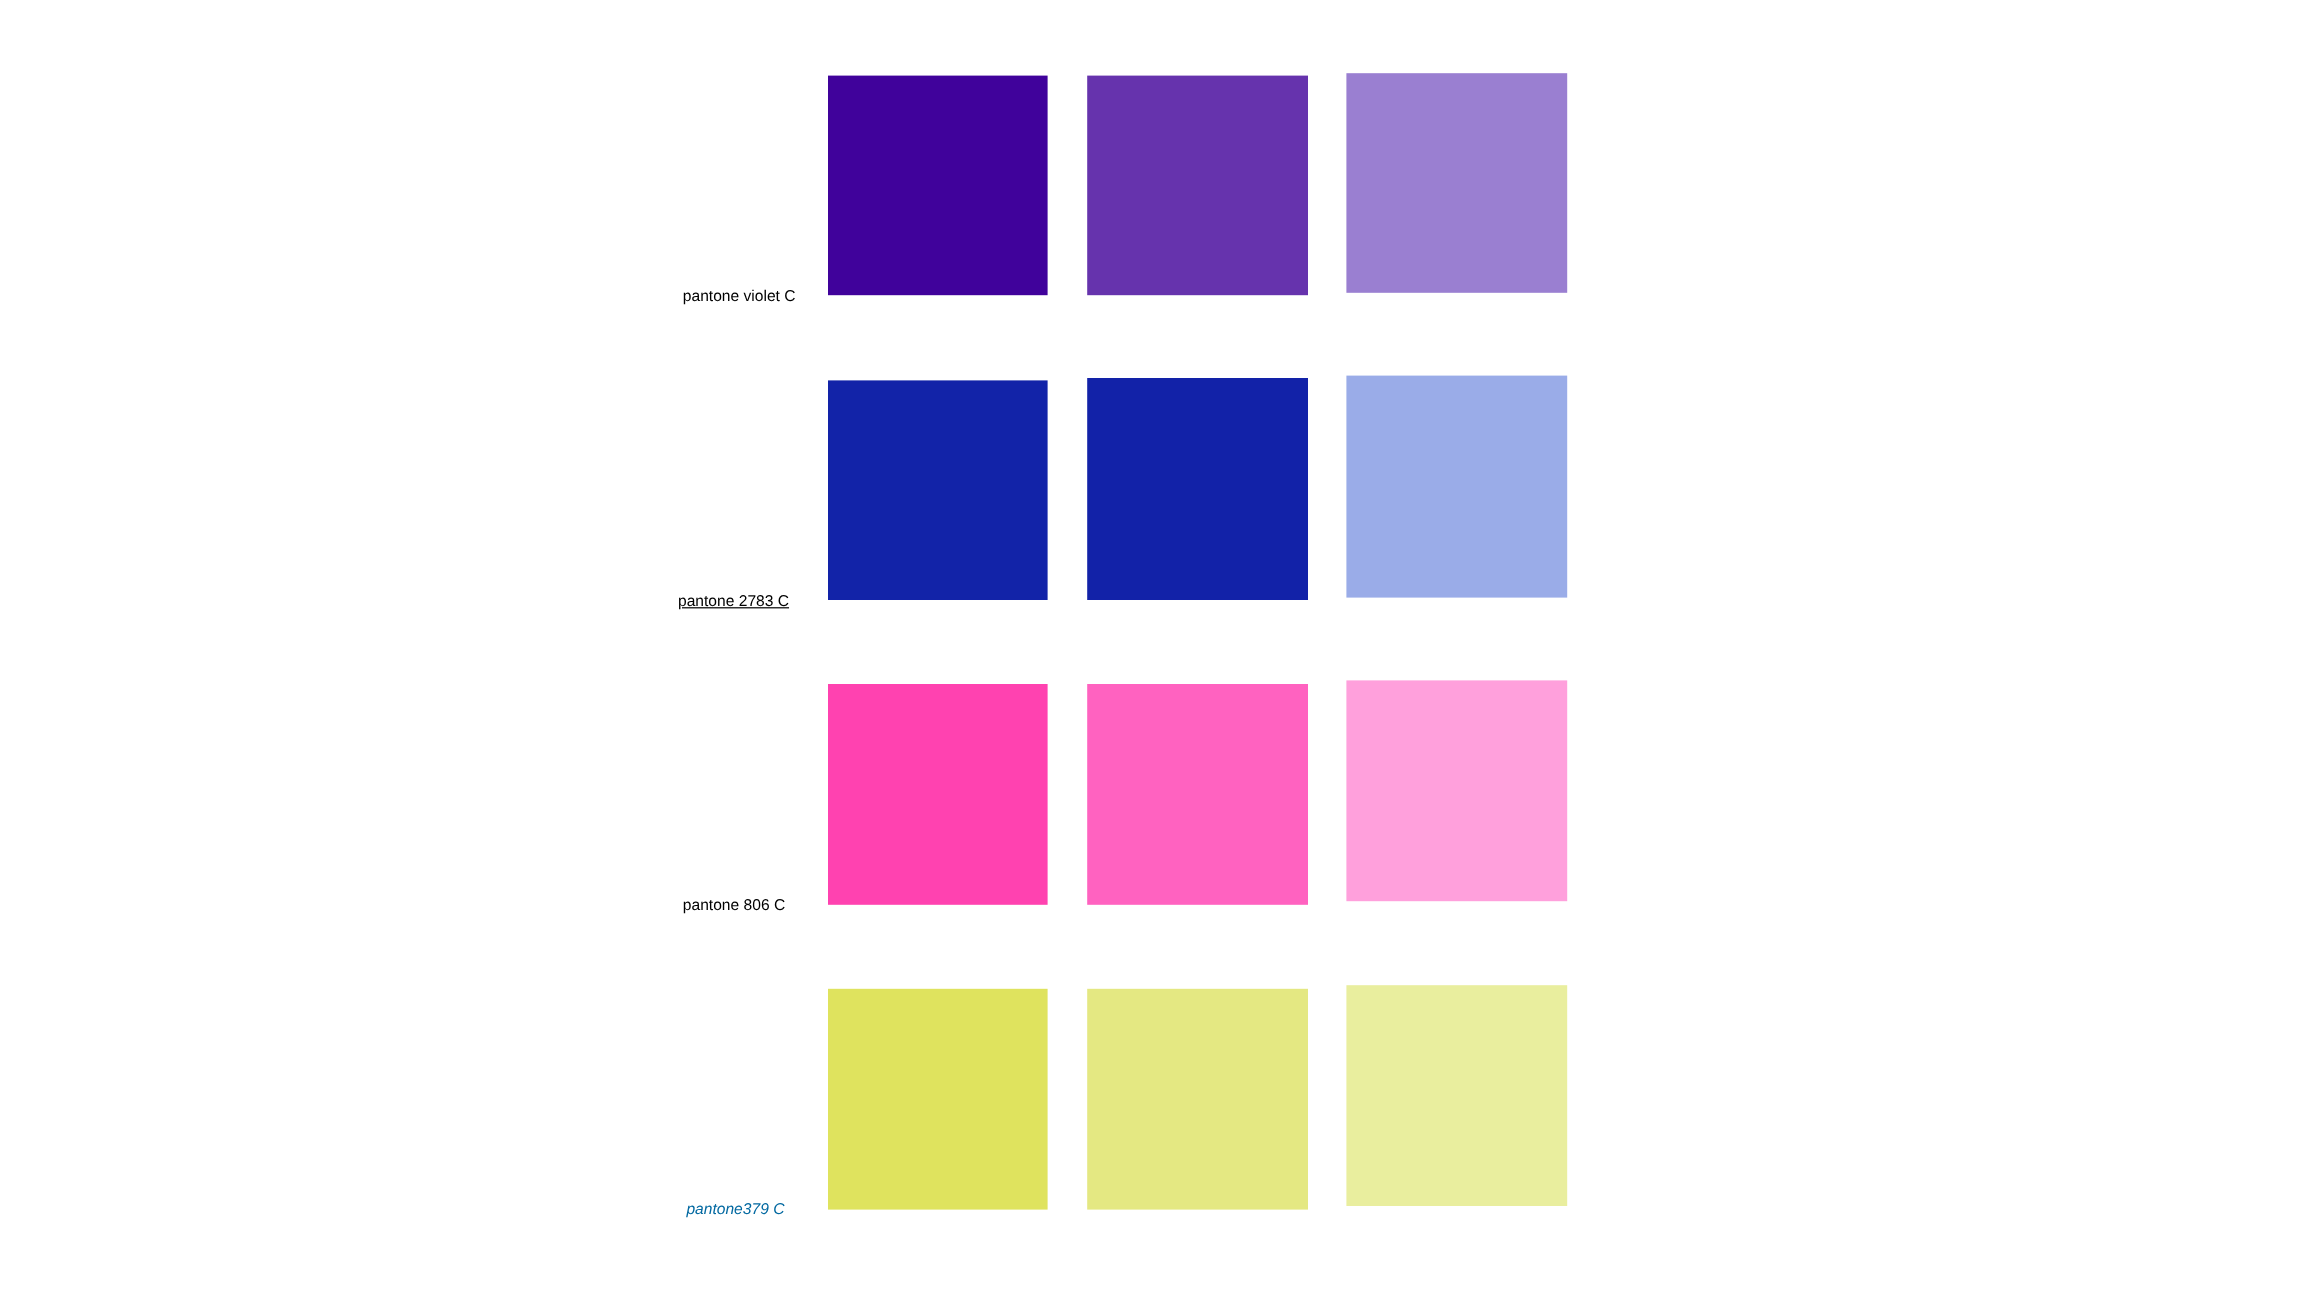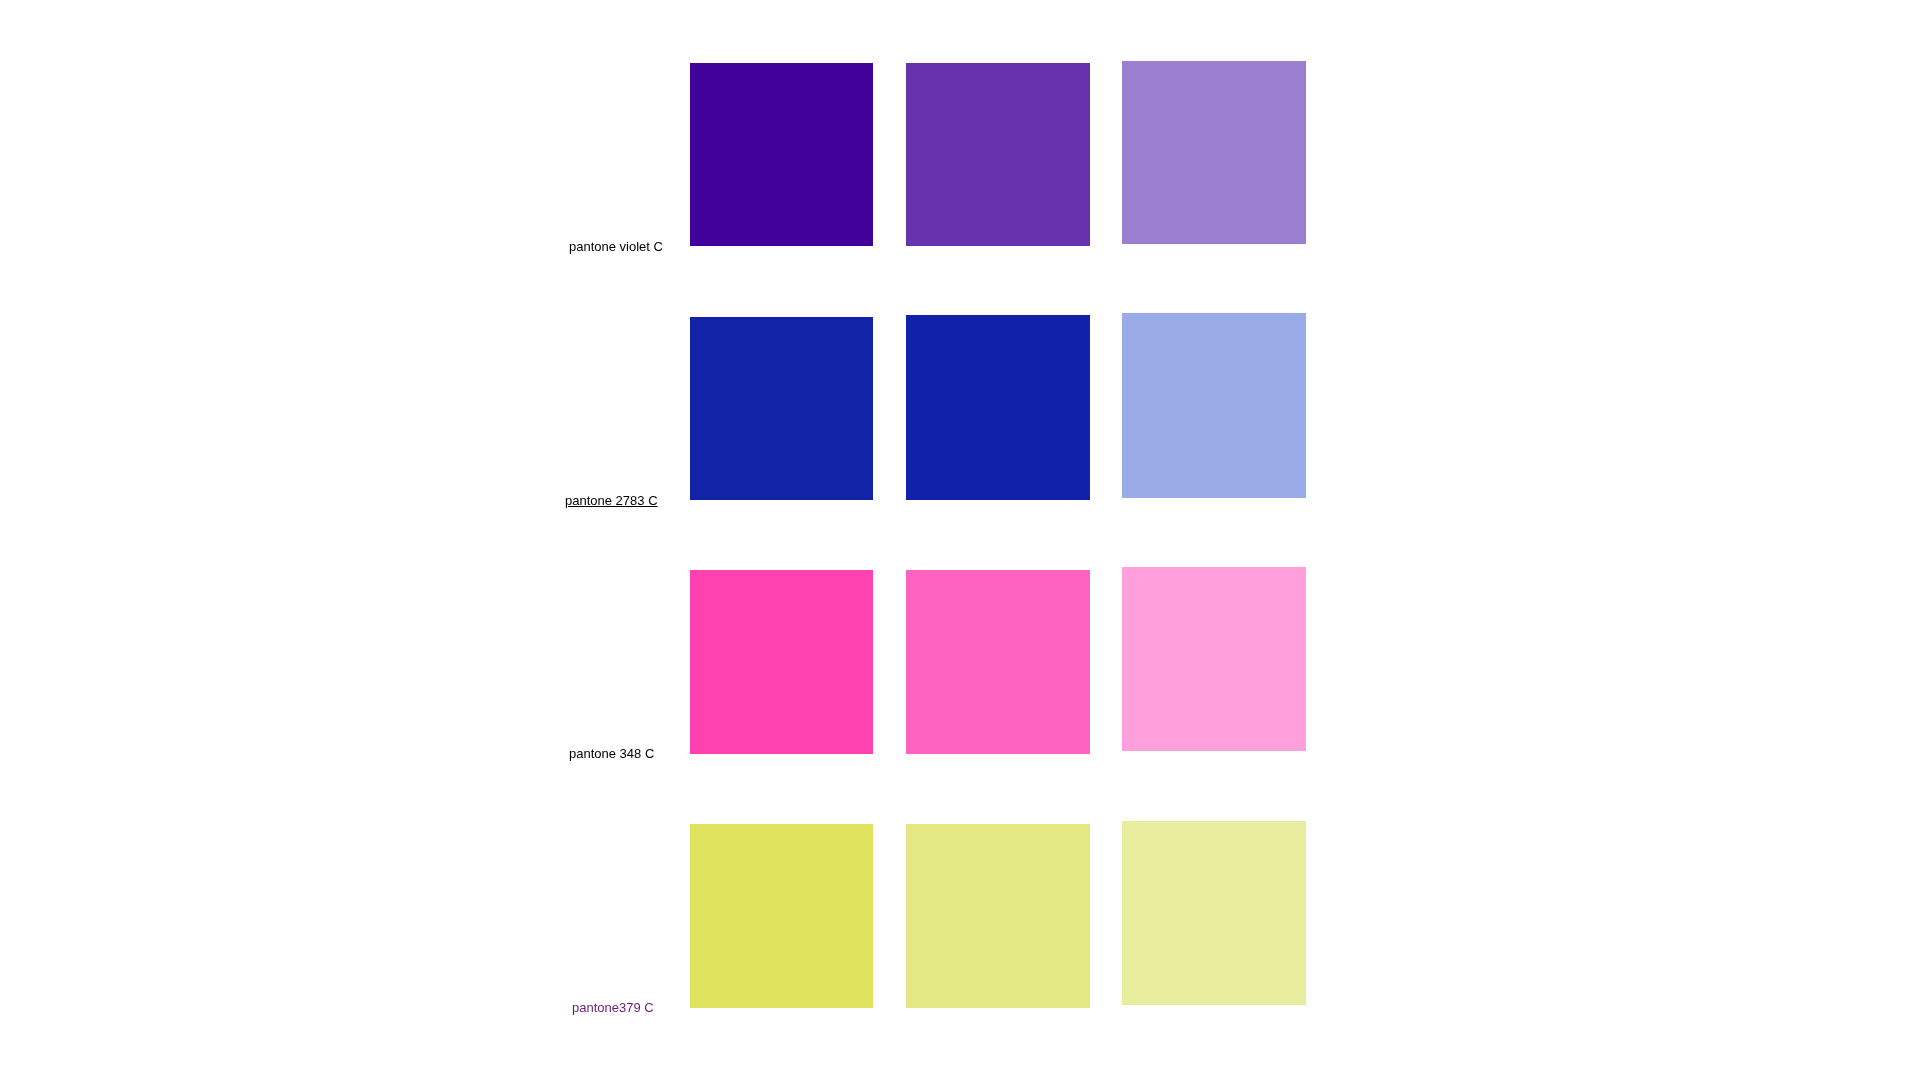--- a/index.html
+++ b/index.html
@@ -59,24 +59,24 @@
       <div class="swatch" style="left: 906px; top: 63px; width: 184px; height: 183px; background-color: rgb(102, 51, 173);"></div>
       <div class="swatch" style="left: 1122px; top: 61px; width: 184px; height: 183px; background-color: rgb(154, 127, 209);"></div>
     </div>
     <div class="swatch-row" style="top: 0px;">
       <div class="row-label" style="left: 565px; top: 494px; width: 119px; color: rgb(0, 0, 0); text-decoration: underline;">pantone 2783 C</div>
       <div class="swatch" style="left: 690px; top: 317px; width: 183px; height: 183px; background-color: rgb(18, 35, 168);"></div>
       <div class="swatch" style="left: 906px; top: 315px; width: 184px; height: 185px; background-color: rgb(18, 34, 168);"></div>
       <div class="swatch" style="left: 1122px; top: 313px; width: 184px; height: 185px; background-color: rgb(154, 172, 232);"></div>
     </div>
     <div class="swatch-row" style="top: 0px;">
-      <div class="row-label" style="left: 569px; top: 747px; width: 115px; color: rgb(0, 0, 0);">pantone 348 C</div>
+      <div class="row-label" style="left: 569px; top: 747px; width: 115px; color: rgb(0, 0, 0);">pantone 806 C</div>
       <div class="swatch" style="left: 690px; top: 570px; width: 183px; height: 184px; background-color: rgb(255, 66, 176);"></div>
       <div class="swatch" style="left: 906px; top: 570px; width: 184px; height: 184px; background-color: rgb(255, 98, 192);"></div>
       <div class="swatch" style="left: 1122px; top: 567px; width: 184px; height: 184px; background-color: rgb(255, 160, 220);"></div>
     </div>
     <div class="swatch-row" style="top: 0px;">
-      <div class="row-label" style="left: 572px; top: 1001px; width: 112px; color: #701a75;">pantone379 C</div>
+      <div class="row-label" style="left: 572px; top: 1001px; width: 112px; color: #0369a1; font-style: italic;">pantone379 C</div>
       <div class="swatch" style="left: 690px; top: 824px; width: 183px; height: 184px; background-color: rgb(223, 227, 94);"></div>
       <div class="swatch" style="left: 906px; top: 824px; width: 184px; height: 184px; background-color: rgb(228, 232, 130);"></div>
       <div class="swatch" style="left: 1122px; top: 821px; width: 184px; height: 184px; background-color: rgb(233, 238, 158);"></div>
     </div>
   </div>
 
 </body></html>

